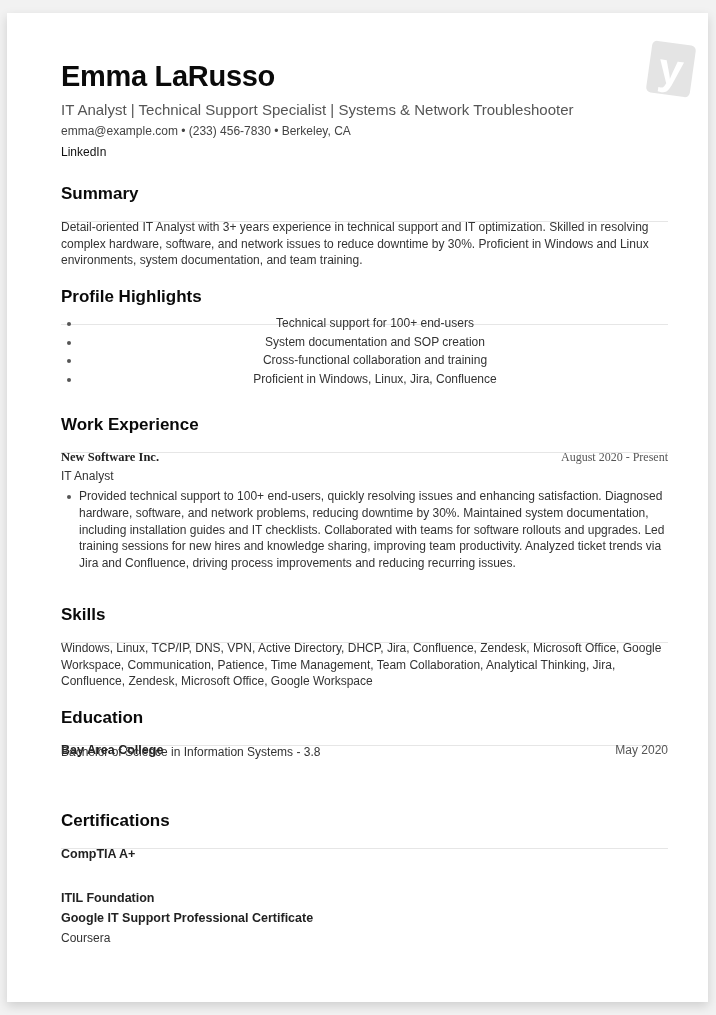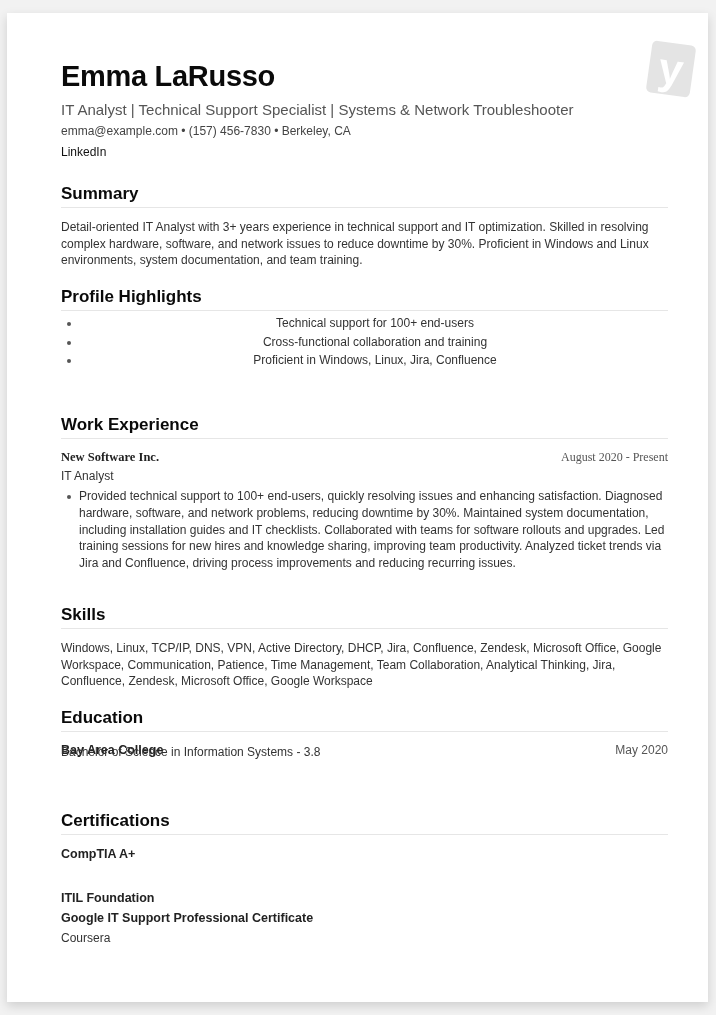--- a/index.html
+++ b/index.html
@@ -78,21 +78,21 @@
       color: #111;
       text-decoration: none;
     }
     .section-title {
       position: absolute;
       left: 0;
       width: 607px;
       font-size: 17px;
       font-weight: bold;
       color: #0a0a0a;
-      padding-bottom: 3px;
+      padding-bottom: 17px;
       border-bottom: 1.5px solid #e6e6e6;
       white-space: nowrap;
     }
     .para {
       position: absolute;
       left: 0;
       width: 610px;
       font-size: 12px;
       line-height: 16.5px;
       color: #333;
@@ -158,29 +158,30 @@
 </head>
 <body>
 
 <div class="page">
   <div class="logo">y</div>
 
   <div class="content">
 
     <div class="name">Emma LaRusso</div>
     <div class="headline">IT Analyst | Technical Support Specialist | Systems &amp; Network Troubleshooter</div>
-    <div class="contact">emma@example.com • (157) 456-7830 • Berkeley, CA</div>
+    <div class="contact">emma@example.com • (233) 456-7830 • Berkeley, CA</div>
     <a class="linkedin">LinkedIn</a>
 
     <div class="section-title" style="top:171px;">Summary</div>
     <p class="para" style="top:206px;">Detail-oriented IT Analyst with 3+ years experience in technical support and IT optimization. Skilled in resolving complex hardware, software, and network issues to reduce downtime by 30%. Proficient in Windows and Linux environments, system documentation, and team training.</p>
 
     <div class="section-title" style="top:274px;">Profile Highlights</div>
     <ul class="bullets" style="top:301px;text-align:center;">
       <li>Technical support for 100+ end-users</li>
+      <li>System documentation and SOP creation</li>
       <li>Cross-functional collaboration and training</li>
       <li>Proficient in Windows, Linux, Jira, Confluence</li>
     </ul>
 
     <div class="section-title" style="top:402px;">Work Experience</div>
     <div class="row" style="top:437px;font-family:Liberation Serif, serif;">
       <span class="org">New Software Inc.</span>
       <span class="date">August 2020 - Present</span>
     </div>
     <div class="sub" style="top:456px;">IT Analyst</div>

